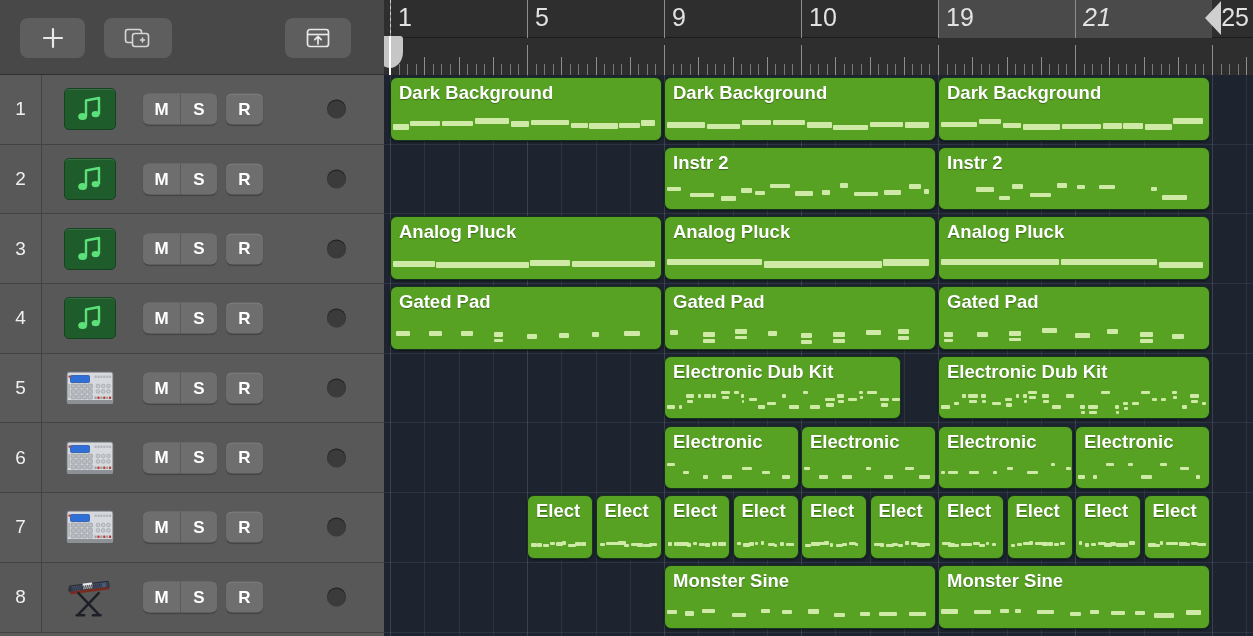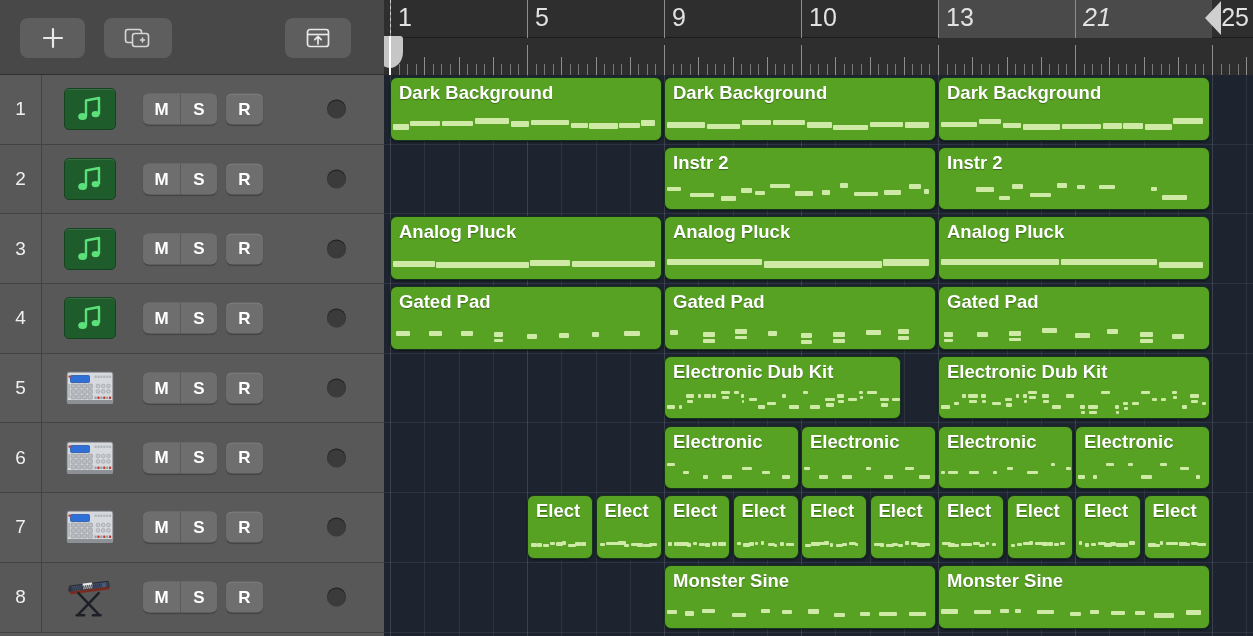--- a/index.html
+++ b/index.html
@@ -502,21 +502,21 @@
   </div>
 
   <div id="ruler-wrap">
     <div id="marker-left"></div>
     <div id="ruler-top">
       <div id="cycle-region" style="left: 554px; width: 274px;"></div>
     <div class="bar-label" style="left: 6px;">1</div>
         <div class="bar-label" style="left: 143px;">5</div>
         <div class="bar-label" style="left: 280px;">9</div>
         <div class="bar-label" style="left: 417px;">10</div>
-        <div class="bar-label" style="left: 554px;">13</div>
+        <div class="bar-label" style="left: 554px;">19</div>
         <div class="bar-label" style="left: 691px; font-style: italic;">21</div>
       </div>
     <div id="ruler-ticks">
         <div class="tick major" style="left: 6px;"></div>
         <div class="tick sub" style="left: 14.5625px;"></div>
         <div class="tick sub" style="left: 23.125px;"></div>
         <div class="tick sub" style="left: 31.6875px;"></div>
         <div class="tick beat" style="left: 40.25px;"></div>
         <div class="tick sub" style="left: 48.8125px;"></div>
         <div class="tick sub" style="left: 57.375px;"></div>

